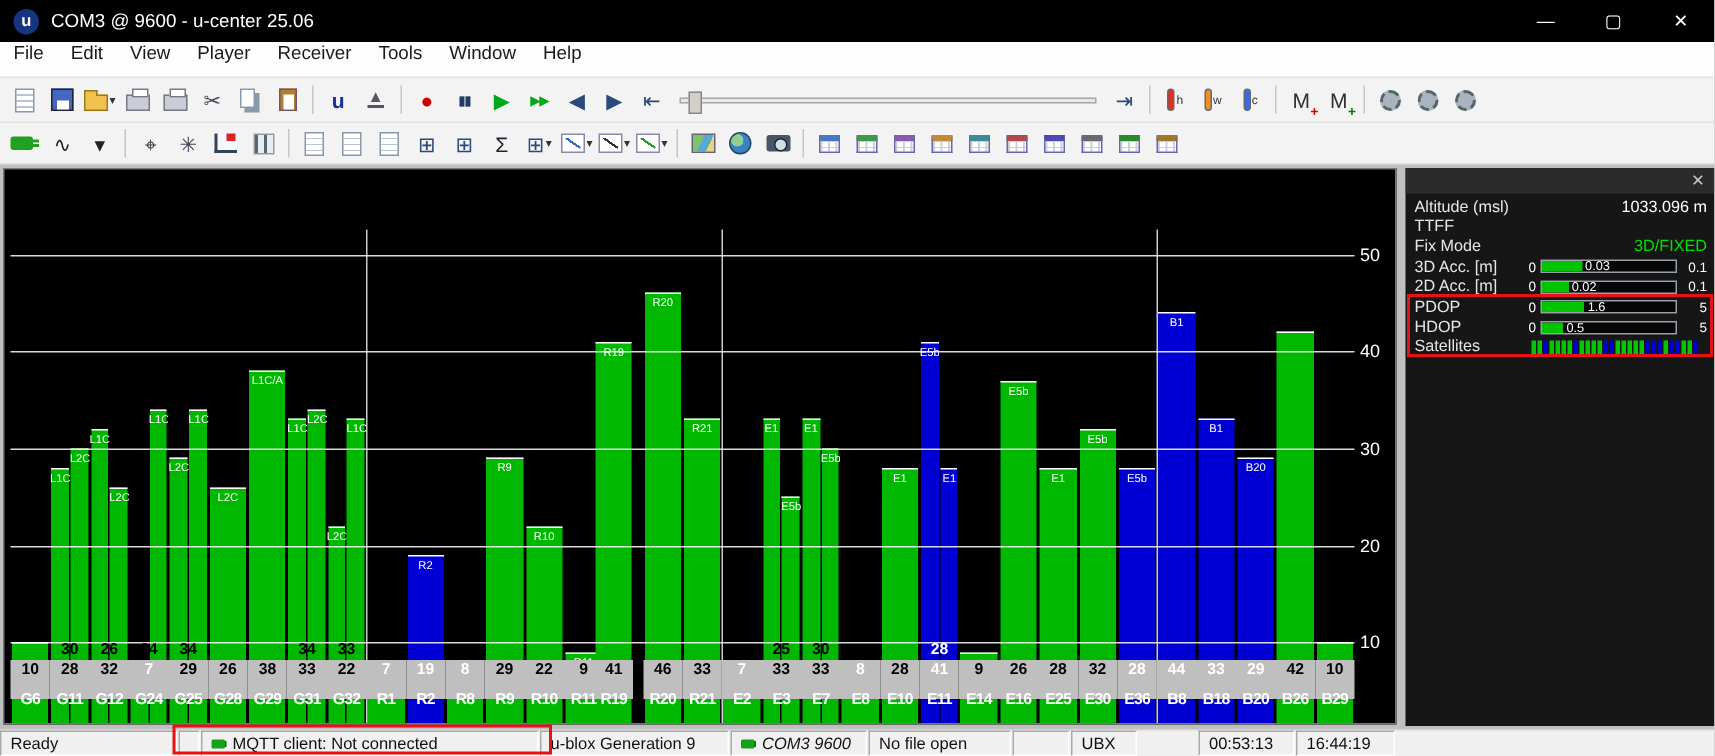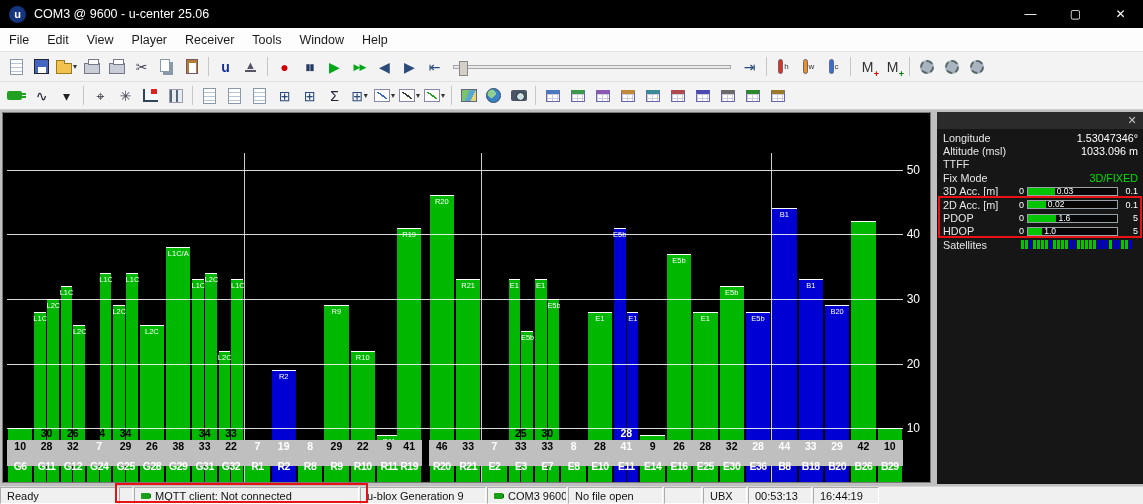--- a/index.html
+++ b/index.html
@@ -7,21 +7,21 @@
   .app{position:relative;width:1143px;height:504px;background:#fff;overflow:hidden}
 
   
   .titlebar{position:absolute;top:0;left:0;right:0;height:28px;background:#000;color:#fff;display:flex;align-items:center}
   .app-icon{width:17px;height:17px;border-radius:50%;background:#15357f;color:#fff;font-size:11px;font-weight:bold;display:flex;align-items:center;justify-content:center;margin:0 8px 0 9px}
   .title-text{font-size:12.5px}
   .win-controls{margin-left:auto;display:flex;height:100%}
   .win-btn{width:45px;height:100%;display:flex;align-items:center;justify-content:center;font-size:12px;color:#fff}
 
   
-  .menubar{position:absolute;top:28px;left:0;right:0;height:24px;background:#fdfdfd;display:flex;align-items:center;border-bottom:1px solid #e3e3e3}
+  .menubar{position:absolute;top:28px;left:0;right:0;height:24px;background:#fdfdfd;display:flex;border-bottom:1px solid #e3e3e3}
   .menu-item{padding:0 9px;font-size:12.5px;color:#1a1a1a}
 
   
   .toolbar{position:absolute;left:0;right:0;background:#f3f3f3;display:flex;align-items:center;padding-left:4px}
   .tb1{top:52px;height:30px;border-bottom:1px solid #e0e0e0}
   .tb2{top:82px;height:28px;border-bottom:1px solid #cfcfcf}
   .tb-icon{height:22px;min-width:23px;display:flex;align-items:center;justify-content:center;margin:0 1px;position:relative}
   .tb-icon.wide{min-width:unset}
   .tb-sep{width:1px;height:19px;background:#c6c6c6;margin:0 4px}
   .glyph{font-size:14px;line-height:14px}
@@ -565,24 +565,20 @@
           <div class="sat-id">B29</div>
         </div>
       </div>
 
     <div class="data-panel">
       <div class="panel-header">
         <span class="panel-close">✕</span>
       </div>
       <div class="data-rows">
           <div class="prow">
-            <div class="plabel">Longitude</div>
-            <div class="pvalue">1.53047346°</div>
-          </div>
-          <div class="prow">
             <div class="plabel">Altitude (msl)</div>
             <div class="pvalue">1033.096 m</div>
           </div>
           <div class="prow">
             <div class="plabel">TTFF</div>
             <div class="pvalue"></div>
           </div>
           <div class="prow">
             <div class="plabel">Fix Mode</div>
             <div class="pvalue" style="color: rgb(0, 224, 0);">3D/FIXED</div>
@@ -612,21 +608,21 @@
               <div class="gfill" style="width: 32%;"></div>
               <div class="gval">1.6</div>
             </div>
             <div class="gmax">5</div>
           </div>
           <div class="prow">
             <div class="plabel">HDOP</div>
             <div class="gmin">0</div>
             <div class="gauge">
               <div class="gfill" style="width: 16%;"></div>
-              <div class="gval">1.0</div>
+              <div class="gval">0.5</div>
             </div>
             <div class="gmax">5</div>
           </div>
           <div class="prow">
             <div class="plabel">Satellites</div>
             <div class="satstrip">
               <div class="stick" style="background: rgb(0, 200, 0);"></div>
               <div class="stick" style="background: rgb(0, 200, 0);"></div>
               <div class="stick" style="background: rgb(0, 0, 212);"></div>
               <div class="stick" style="background: rgb(0, 200, 0);"></div>
@@ -666,32 +662,32 @@
         <div class="stext">Ready</div>
       </div>
       <div class="sseg" style="width: 13px;"></div>
       <div class="sseg" style="width: 225px;">
         <div class="sbplug green"></div>
         <div class="stext">MQTT client: Not connected</div>
       </div>
       <div class="sseg" style="width: 126px;">
         <div class="stext">u-blox Generation 9</div>
       </div>
-      <div class="sseg" style="width: 80px;">
+      <div class="sseg" style="width: 91px; font-style: italic;">
         <div class="sbplug green"></div>
         <div class="stext">COM3 9600</div>
       </div>
       <div class="sseg" style="width: 95px;">
         <div class="stext">No file open</div>
       </div>
       <div class="sseg" style="width: 38px;"></div>
       <div class="sseg" style="width: 44px;">
         <div class="stext">UBX</div>
       </div>
-      <div class="sseg" style="width: 64px;">
+      <div class="sseg" style="width: 64px; margin-left: 40px;">
         <div class="stext">00:53:13</div>
       </div>
       <div class="sseg" style="width: 66px;">
         <div class="stext">16:44:19</div>
       </div>
     </div>
 
   <div class="red-box ntrip-red"></div>
 </div>
 

